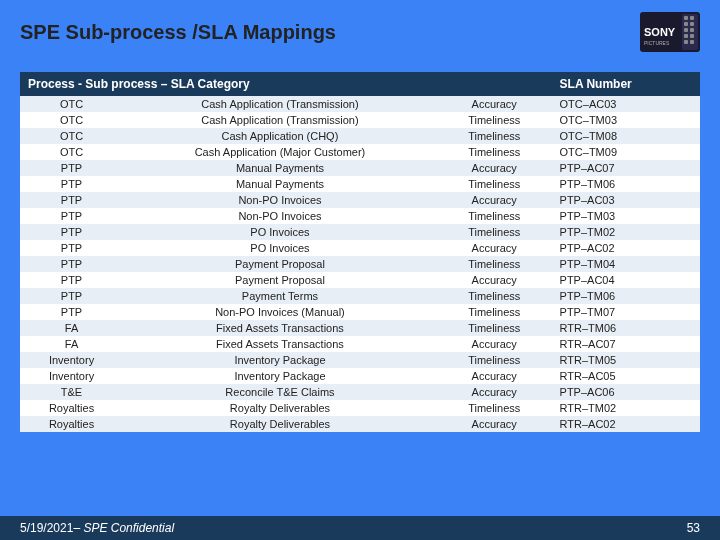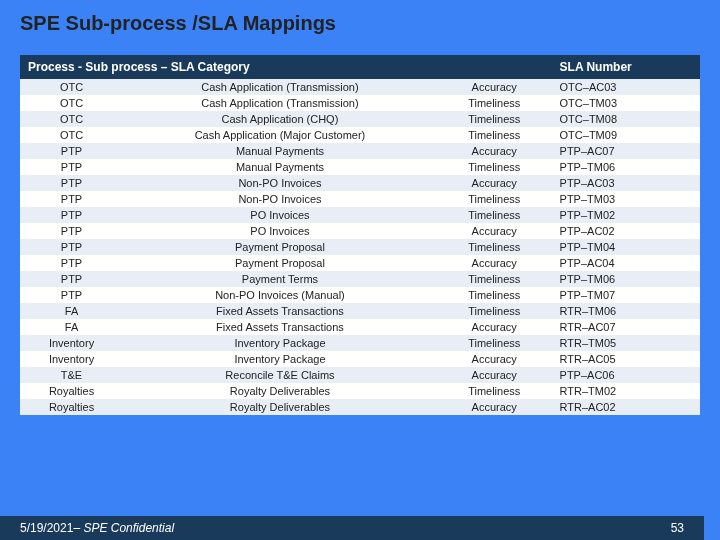--- a/index.html
+++ b/index.html
@@ -64,41 +64,62 @@
     tbody td.center {
       text-align: center;
     }
     tbody td.right {
       text-align: left;
     }
     .footer {
       position: absolute;
       bottom: 0;
       left: 0;
-      right: 16px;
+      right: 0;
       background: #1a3a5c;
       color: #ffffff;
       display: flex;
       justify-content: space-between;
       align-items: center;
       padding: 5px 20px;
       font-size: 12px;
     }
     .footer-center {
       flex: 1;
       text-align: left;
       font-style: italic;
     }
   </style>
 </head>
 <body>
 
 <div class="page">
   <div class="header">
     <div class="title">SPE Sub-process /SLA Mappings</div>
+    <div class="logo">
+      <svg width="60" height="40" viewBox="0 0 60 40">
+
+        <rect x="0" y="0" width="60" height="40" fill="#1a1a2e" rx="3"></rect>
+
+        <rect x="42" y="2" width="16" height="36" fill="#2a2a4e" rx="2"></rect>
+        <rect x="44" y="4" width="4" height="4" fill="#888" rx="1"></rect>
+        <rect x="44" y="10" width="4" height="4" fill="#888" rx="1"></rect>
+        <rect x="44" y="16" width="4" height="4" fill="#888" rx="1"></rect>
+        <rect x="44" y="22" width="4" height="4" fill="#888" rx="1"></rect>
+        <rect x="44" y="28" width="4" height="4" fill="#888" rx="1"></rect>
+        <rect x="50" y="4" width="4" height="4" fill="#888" rx="1"></rect>
+        <rect x="50" y="10" width="4" height="4" fill="#888" rx="1"></rect>
+        <rect x="50" y="16" width="4" height="4" fill="#888" rx="1"></rect>
+        <rect x="50" y="22" width="4" height="4" fill="#888" rx="1"></rect>
+        <rect x="50" y="28" width="4" height="4" fill="#888" rx="1"></rect>
+
+        <text x="4" y="24" font-family="Arial" font-size="11" font-weight="bold" fill="white">SONY</text>
+        <text x="4" y="33" font-family="Arial" font-size="5" fill="#aaa">PICTURES</text>
+      </svg>
+    </div>
   </div>
 
   <div class="table-container">
     <table>
       <thead>
         <tr>
           <th colspan="3">Process - Sub process – SLA Category</th>
           <th>SLA Number</th>
         </tr>
       </thead>

